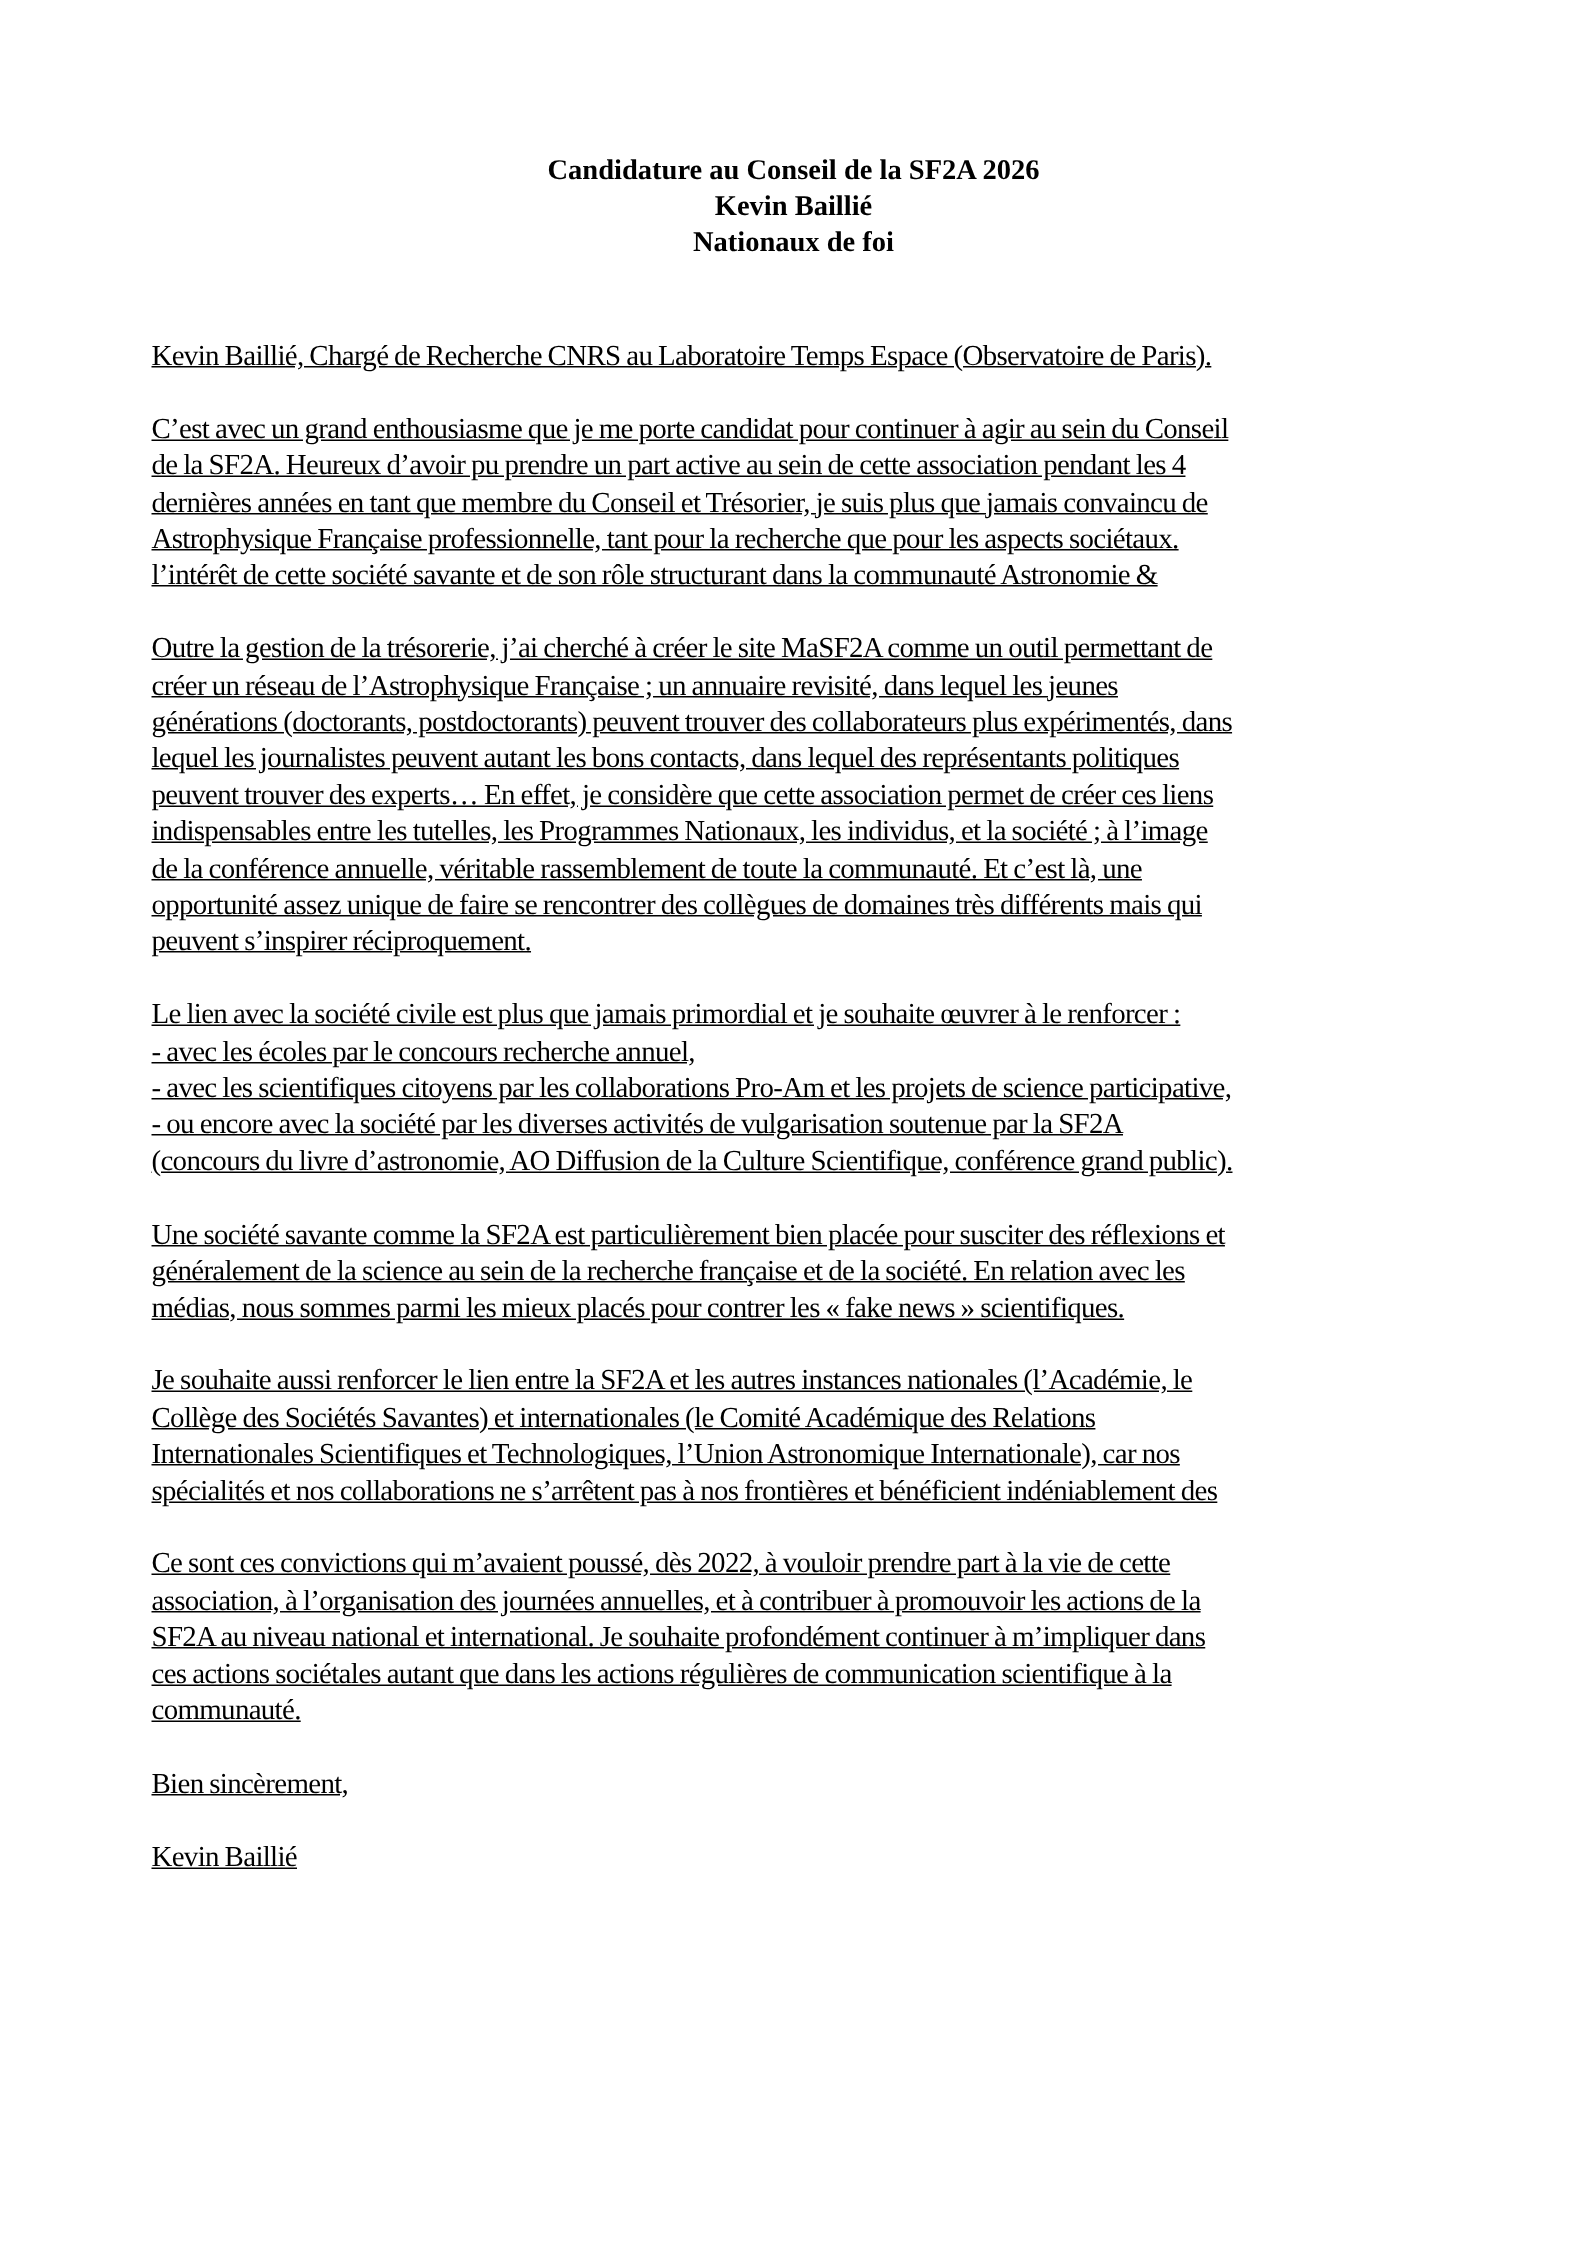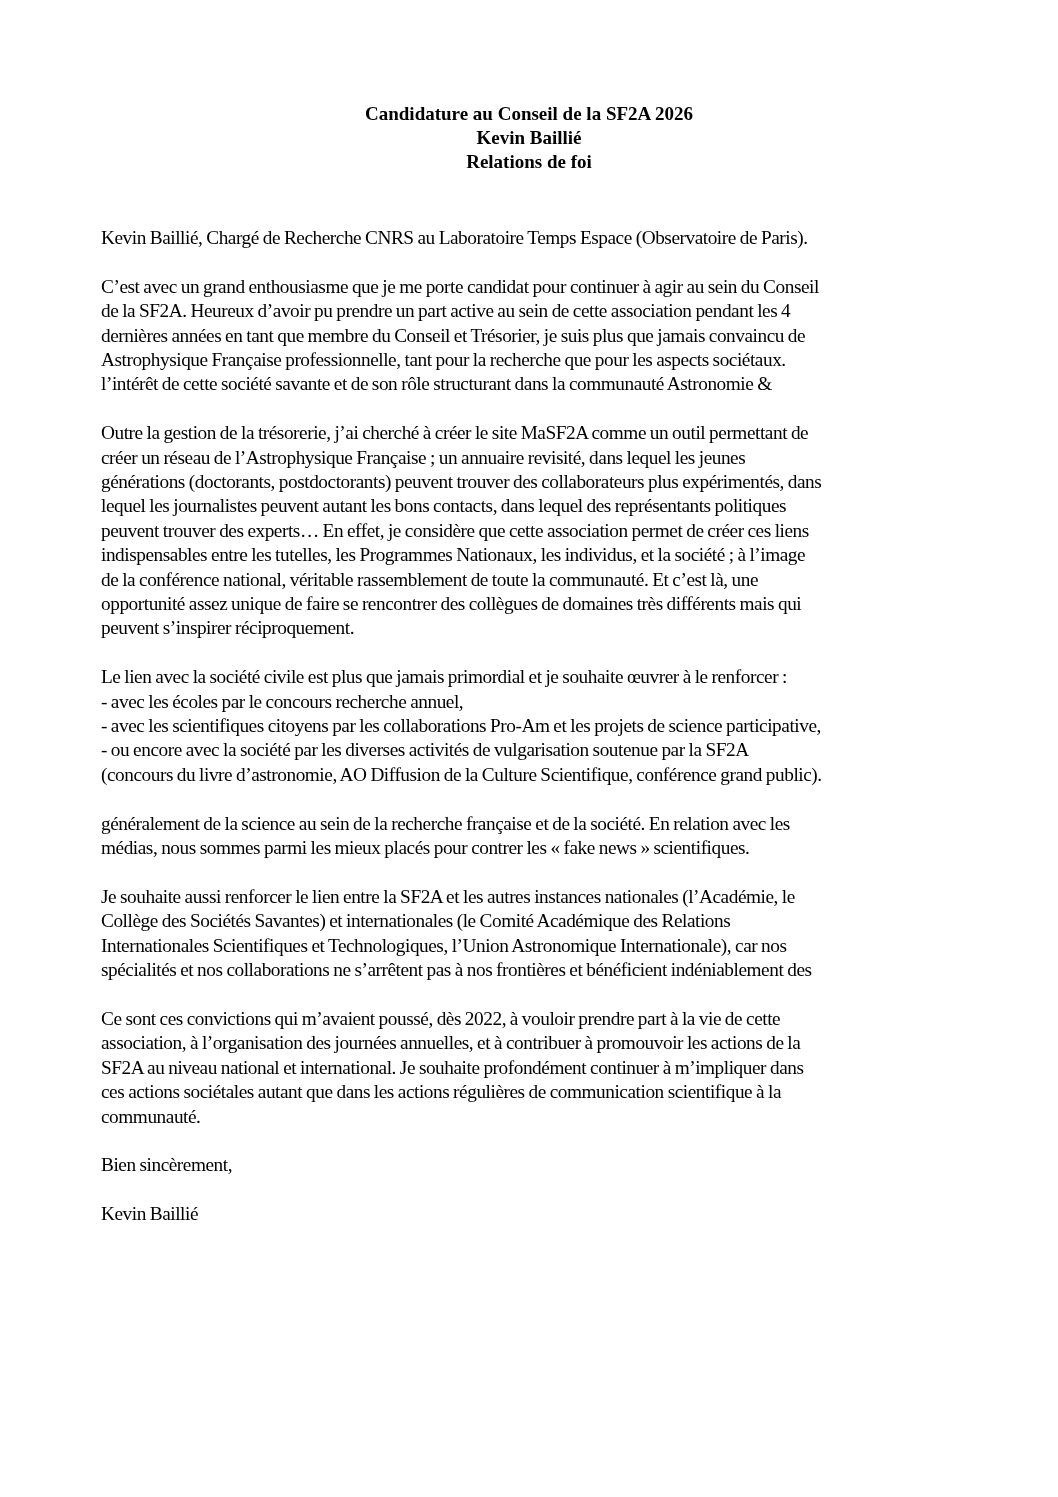--- a/index.html
+++ b/index.html
@@ -34,33 +34,34 @@
     .title-line { display: block; }
     .body-text {
       position: absolute;
       left: 101px;
       top: 226px;
       width: 870px;
       font-size: 19.3px;
       line-height: 24.4px;
       letter-spacing: -0.45px;
       word-spacing: -0.5px;
+      text-decoration: underline;
     }
     .para { margin: 0 0 24.4px 0; }
     .line { display: block; white-space: nowrap; }
   </style>
 </head>
 <body>
 
 <div class="page">
 
   <div class="title-block">
     <span class="title-line">Candidature au Conseil de la SF2A 2026</span>
     <span class="title-line">Kevin Baillié</span>
-    <span class="title-line">Relations de foi</span>
+    <span class="title-line">Nationaux de foi</span>
   </div>
 
   <div class="body-text">
 
     <div class="para">
       <span class="line">Kevin Baillié, Chargé de Recherche CNRS au Laboratoire Temps Espace (Observatoire de Paris).</span>
     </div>
 
     <div class="para">
       <span class="line">C’est avec un grand enthousiasme que je me porte candidat pour continuer à agir au sein du Conseil</span>
@@ -70,34 +71,35 @@
       <span class="line">l’intérêt de cette société savante et de son rôle structurant dans la communauté Astronomie &amp;</span>
     </div>
 
     <div class="para">
       <span class="line">Outre la gestion de la trésorerie, j’ai cherché à créer le site MaSF2A comme un outil permettant de</span>
       <span class="line">créer un réseau de l’Astrophysique Française ; un annuaire revisité, dans lequel les jeunes</span>
       <span class="line">générations (doctorants, postdoctorants) peuvent trouver des collaborateurs plus expérimentés, dans</span>
       <span class="line">lequel les journalistes peuvent autant les bons contacts, dans lequel des représentants politiques</span>
       <span class="line">peuvent trouver des experts… En effet, je considère que cette association permet de créer ces liens</span>
       <span class="line">indispensables entre les tutelles, les Programmes Nationaux, les individus, et la société ; à l’image</span>
-      <span class="line">de la conférence national, véritable rassemblement de toute la communauté. Et c’est là, une</span>
+      <span class="line">de la conférence annuelle, véritable rassemblement de toute la communauté. Et c’est là, une</span>
       <span class="line">opportunité assez unique de faire se rencontrer des collègues de domaines très différents mais qui</span>
       <span class="line">peuvent s’inspirer réciproquement.</span>
     </div>
 
     <div class="para">
       <span class="line">Le lien avec la société civile est plus que jamais primordial et je souhaite œuvrer à le renforcer :</span>
       <span class="line">- avec les écoles par le concours recherche annuel,</span>
       <span class="line">- avec les scientifiques citoyens par les collaborations Pro-Am et les projets de science participative,</span>
       <span class="line">- ou encore avec la société par les diverses activités de vulgarisation soutenue par la SF2A</span>
       <span class="line">(concours du livre d’astronomie, AO Diffusion de la Culture Scientifique, conférence grand public).</span>
     </div>
 
     <div class="para">
+      <span class="line">Une société savante comme la SF2A est particulièrement bien placée pour susciter des réflexions et</span>
       <span class="line">généralement de la science au sein de la recherche française et de la société. En relation avec les</span>
       <span class="line">médias, nous sommes parmi les mieux placés pour contrer les « fake news » scientifiques.</span>
     </div>
 
     <div class="para">
       <span class="line">Je souhaite aussi renforcer le lien entre la SF2A et les autres instances nationales (l’Académie, le</span>
       <span class="line">Collège des Sociétés Savantes) et internationales (le Comité Académique des Relations</span>
       <span class="line">Internationales Scientifiques et Technologiques, l’Union Astronomique Internationale), car nos</span>
       <span class="line">spécialités et nos collaborations ne s’arrêtent pas à nos frontières et bénéficient indéniablement des</span>
     </div>

